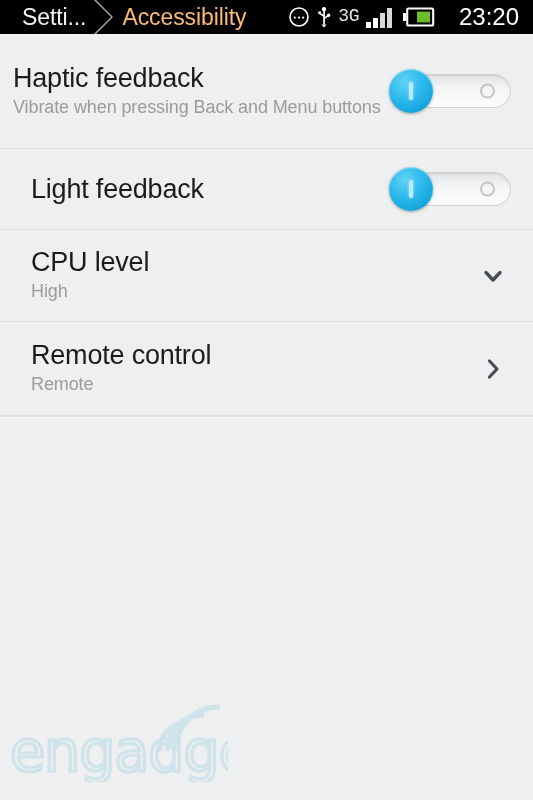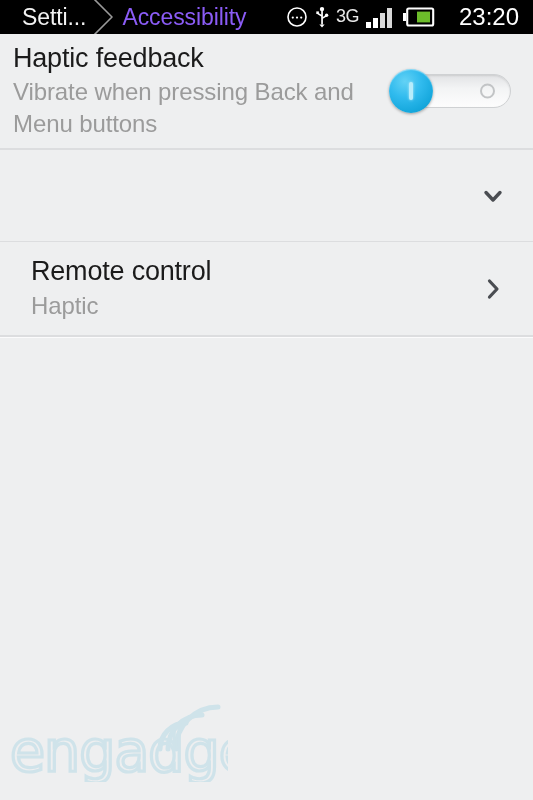--- a/index.html
+++ b/index.html
@@ -51,40 +51,40 @@
     display: inline-block;
     width: 34px;
     height: 38px;
     position: relative;
     flex: 0 0 auto;
   }
   .crumb-sep svg { display: block; }
 
   .crumb-current {
     font-size: 23px;
-    color: #8b5cf6;
+    color: #fdba74;
     letter-spacing: -0.1px;
     white-space: nowrap;
     margin-left: 2px;
   }
 
   .status-icons {
     margin-left: auto;
     display: flex;
     align-items: center;
     gap: 7px;
     padding-right: 2px;
   }
 
   .sicon { display: flex; align-items: center; }
 
   .net-label {
     font-size: 18px;
     color: #e8e8e8;
-    font-family: Liberation Sans, sans-serif;
+    font-family: Liberation Mono, monospace;
     letter-spacing: -0.5px;
     line-height: 1;
     position: relative;
     top: -1px;
   }
 
   .clock {
     font-size: 24px;
     color: #ffffff;
     letter-spacing: 0px;
@@ -115,21 +115,21 @@
 
   .row-title {
     font-size: 27px;
     color: #1b1b1b;
     line-height: 1.12;
     letter-spacing: -0.2px;
     font-weight: 400;
   }
 
   .row-sub {
-    font-size: 24px;
+    font-size: 18px;
     color: #9b9b9b;
     line-height: 1.30;
     margin-top: 3px;
     letter-spacing: -0.1px;
   }
 
   .row-accessory {
     flex: 0 0 auto;
     display: flex;
     align-items: center;
@@ -312,39 +312,54 @@
         <div class="toggle">
           <div class="toggle-track">
             <div class="toggle-off-mark"></div>
           </div>
           <div class="toggle-knob"></div>
         </div>
       </div>
     </div>
     <div class="divider"></div>
 
+    <div class="row row-h2">
+      <div class="row-text">
+        <div class="row-title">Light feedback</div>
+      </div>
+      <div class="row-accessory">
+        <div class="toggle">
+          <div class="toggle-track">
+            <div class="toggle-off-mark"></div>
+          </div>
+          <div class="toggle-knob"></div>
+        </div>
+      </div>
+    </div>
     <div class="divider"></div>
 
     <div class="row row-h3">
       <div class="row-text">
+        <div class="row-title">CPU level</div>
+        <div class="row-sub">High</div>
       </div>
       <div class="row-accessory">
         <span class="chev">
           <svg width="30" height="30" viewBox="0 0 30 30">
             <path d="M8 11.5 L15 19 L22 11.5" fill="none" stroke="#4a4d52" stroke-width="3.4" stroke-linecap="round" stroke-linejoin="round"></path>
           </svg>
         </span>
       </div>
     </div>
     <div class="divider"></div>
 
     <div class="row row-h4">
       <div class="row-text">
         <div class="row-title">Remote control</div>
-        <div class="row-sub">Haptic</div>
+        <div class="row-sub">Remote</div>
       </div>
       <div class="row-accessory">
         <span class="chev">
           <svg width="30" height="30" viewBox="0 0 30 30">
             <path d="M11.5 7 L19 15 L11.5 23" fill="none" stroke="#4a4d52" stroke-width="3.2" stroke-linecap="round" stroke-linejoin="round"></path>
           </svg>
         </span>
       </div>
     </div>
     <div class="divider"></div>

